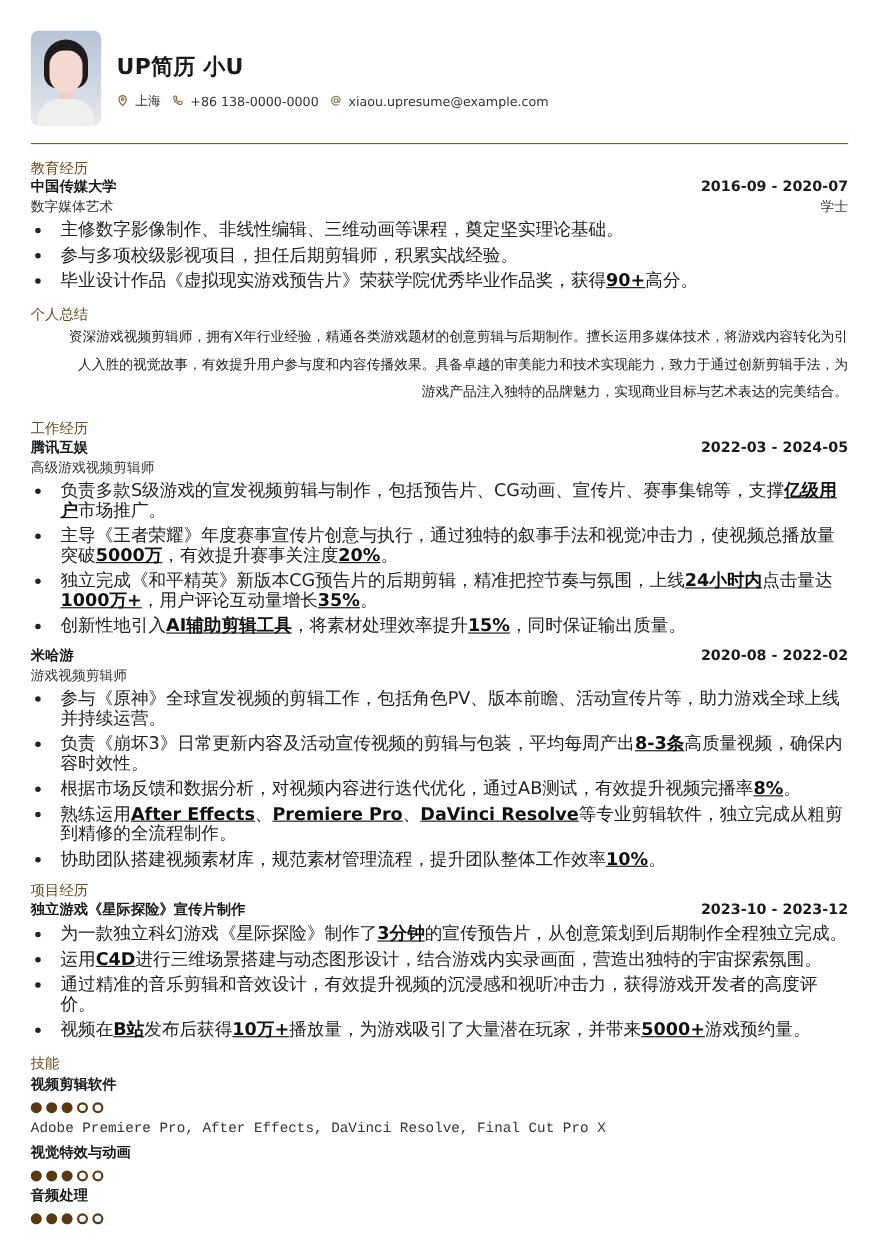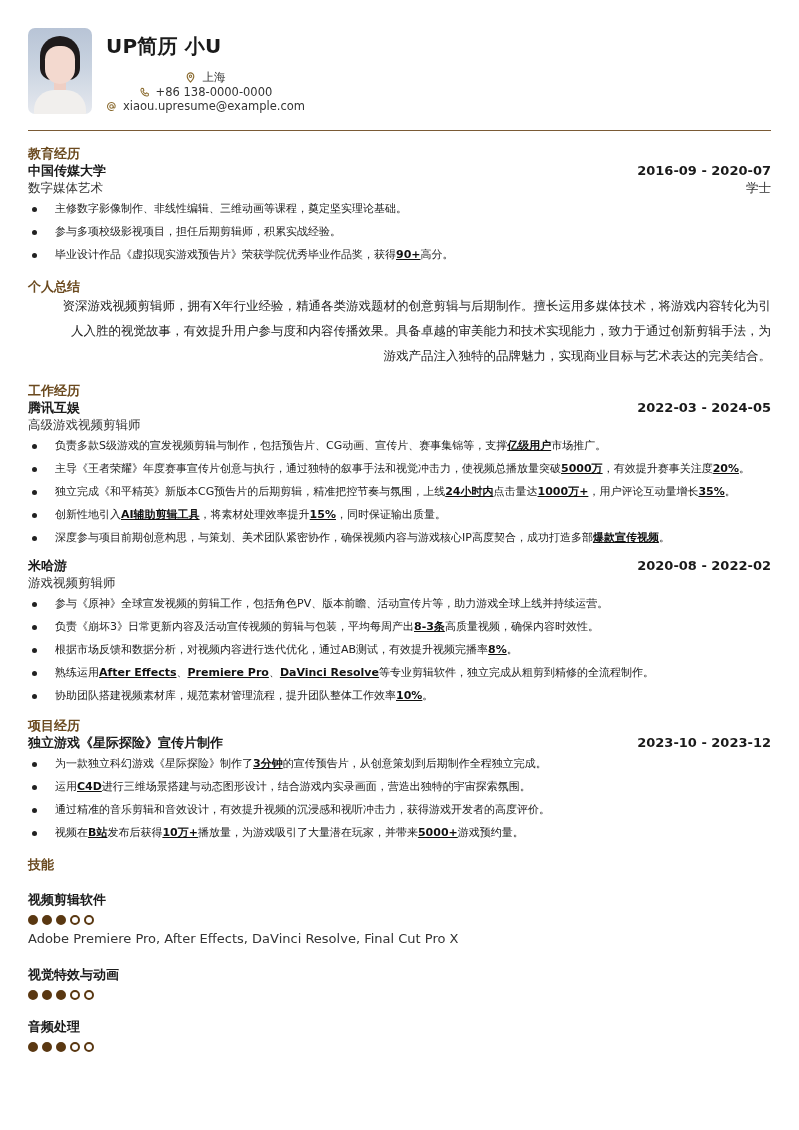--- a/index.html
+++ b/index.html
@@ -8,39 +8,39 @@
 
   .header { position: absolute; left: 28px; top: 28px; height: 86px; display: flex; align-items: center; }
   .avatar { width: 64px; height: 86px; border-radius: 7px; background: linear-gradient(180deg, #b8c4d6 0%, #c9d3e0 45%, #e6e9ef 100%); position: relative; overflow: hidden; flex-shrink: 0; }
   .avatar .hair { position: absolute; left: 12px; top: 8px; width: 40px; height: 44px; border-radius: 20px 20px 12px 12px; background: #1f1b1c; }
   .avatar .face { position: absolute; left: 17px; top: 18px; width: 30px; height: 38px; border-radius: 14px 14px 16px 16px; background: #f3d9cf; }
   .avatar .body { position: absolute; left: 6px; top: 62px; width: 52px; height: 30px; border-radius: 20px 20px 0 0; background: #f1efed; }
   .avatar .neck { position: absolute; left: 26px; top: 52px; width: 12px; height: 14px; background: #efcfc4; }
 
   .header-info { margin-left: 14px; }
   .name { font-size: 20px; font-weight: 600; color: #1a1a1a; letter-spacing: 0.2px; margin-top: 4px; }
-  .contacts { display: flex; align-items: center; margin-top: 10px; font-size: 11.5px; color: #333; flex-direction: column; }
+  .contacts { display: flex; align-items: center; margin-top: 10px; font-size: 11.5px; color: #333; }
   .contact { display: flex; align-items: center; margin-right: 10px; }
   .contact svg { width: 11px; height: 11px; margin-right: 6px; }
 
   .divider { position: absolute; left: 28px; top: 130px; width: 743px; height: 1px; background: #7a5a35; }
 
   .content { position: absolute; left: 28px; top: 145px; width: 743px; }
   .section { margin-bottom: 10px; }
-  .section-title { font-size: 13px; font-weight: 700; color: #6b4a1f; line-height: 17px; }
+  .section-title { font-size: 13px; font-weight: 400; color: #6b4a1f; line-height: 17px; }
   .entry-head { display: flex; justify-content: space-between; font-size: 13px; font-weight: 700; color: #1a1a1a; line-height: 17px; }
   .entry-sub { display: flex; justify-content: space-between; font-size: 12.5px; color: #333; line-height: 17px; gap: 20px; }
   ul.bullets { list-style: none; margin-top: 4px; }
-  ul.bullets li { position: relative; padding-left: 27px; font-size: 11px; line-height: 18px; margin-bottom: 5px; color: #222; }
+  ul.bullets li { position: relative; padding-left: 27px; font-size: 16px; line-height: 18px; margin-bottom: 5px; color: #222; }
   ul.bullets li::before { content: ""; position: absolute; left: 4px; top: 7px; width: 5px; height: 5px; border-radius: 50%; background: #222; }
   b { font-weight: 700; color: #111; text-decoration: underline; }
   .para { font-size: 12.5px; line-height: 25px; color: #222; }
 
   .entry { margin-bottom: 6px; }
-  .skill { margin-top: 18px; }
+  .skill { margin-top: 2px; font-family: Liberation Mono, monospace; }
   .skill-name { font-size: 13px; font-weight: 700; line-height: 18px; color: #1a1a1a; }
   .dots { display: flex; margin: 6px 0 5px; }
   .dot { width: 10px; height: 10px; border-radius: 50%; margin-right: 4px; border: 2px solid #5a3812; }
   .dot.filled { background: #5a3812; }
   .skill-desc { font-size: 13px; color: #333; line-height: 18px; margin-bottom: 5px; }
 </style>
 </head>
 <body>
 
 <div class="header">
@@ -115,21 +115,20 @@
         <span>2022-03 - 2024-05</span>
       </div>
       <div class="entry-sub">
           <span>高级游戏视频剪辑师</span>
         </div>
       <ul class="bullets">
         <li>负责多款S级游戏的宣发视频剪辑与制作，包括预告片、CG动画、宣传片、赛事集锦等，支撑<b>亿级用户</b>市场推广。</li>
         <li>主导《王者荣耀》年度赛事宣传片创意与执行，通过独特的叙事手法和视觉冲击力，使视频总播放量突破<b>5000万</b>，有效提升赛事关注度<b>20%</b>。</li>
         <li>独立完成《和平精英》新版本CG预告片的后期剪辑，精准把控节奏与氛围，上线<b>24小时内</b>点击量达<b>1000万+</b>，用户评论互动量增长<b>35%</b>。</li>
         <li>创新性地引入<b>AI辅助剪辑工具</b>，将素材处理效率提升<b>15%</b>，同时保证输出质量。</li>
-        <li>深度参与项目前期创意构思，与策划、美术团队紧密协作，确保视频内容与游戏核心IP高度契合，成功打造多部<b>爆款宣传视频</b>。</li>
       </ul>
     </div>
     <div class="entry" style="margin-top:10px;">
       <div class="entry-head">
         <span>米哈游</span>
         <span>2020-08 - 2022-02</span>
       </div>
       <div class="entry-sub">
           <span>游戏视频剪辑师</span>
         </div>

